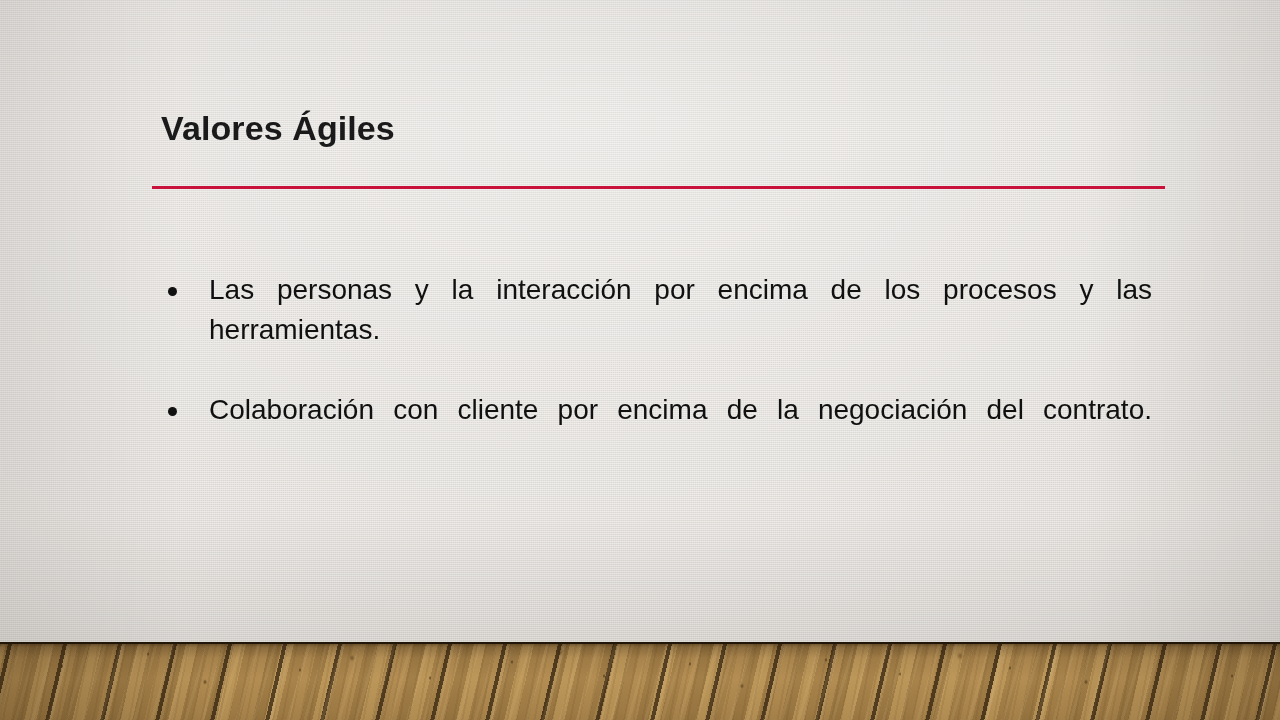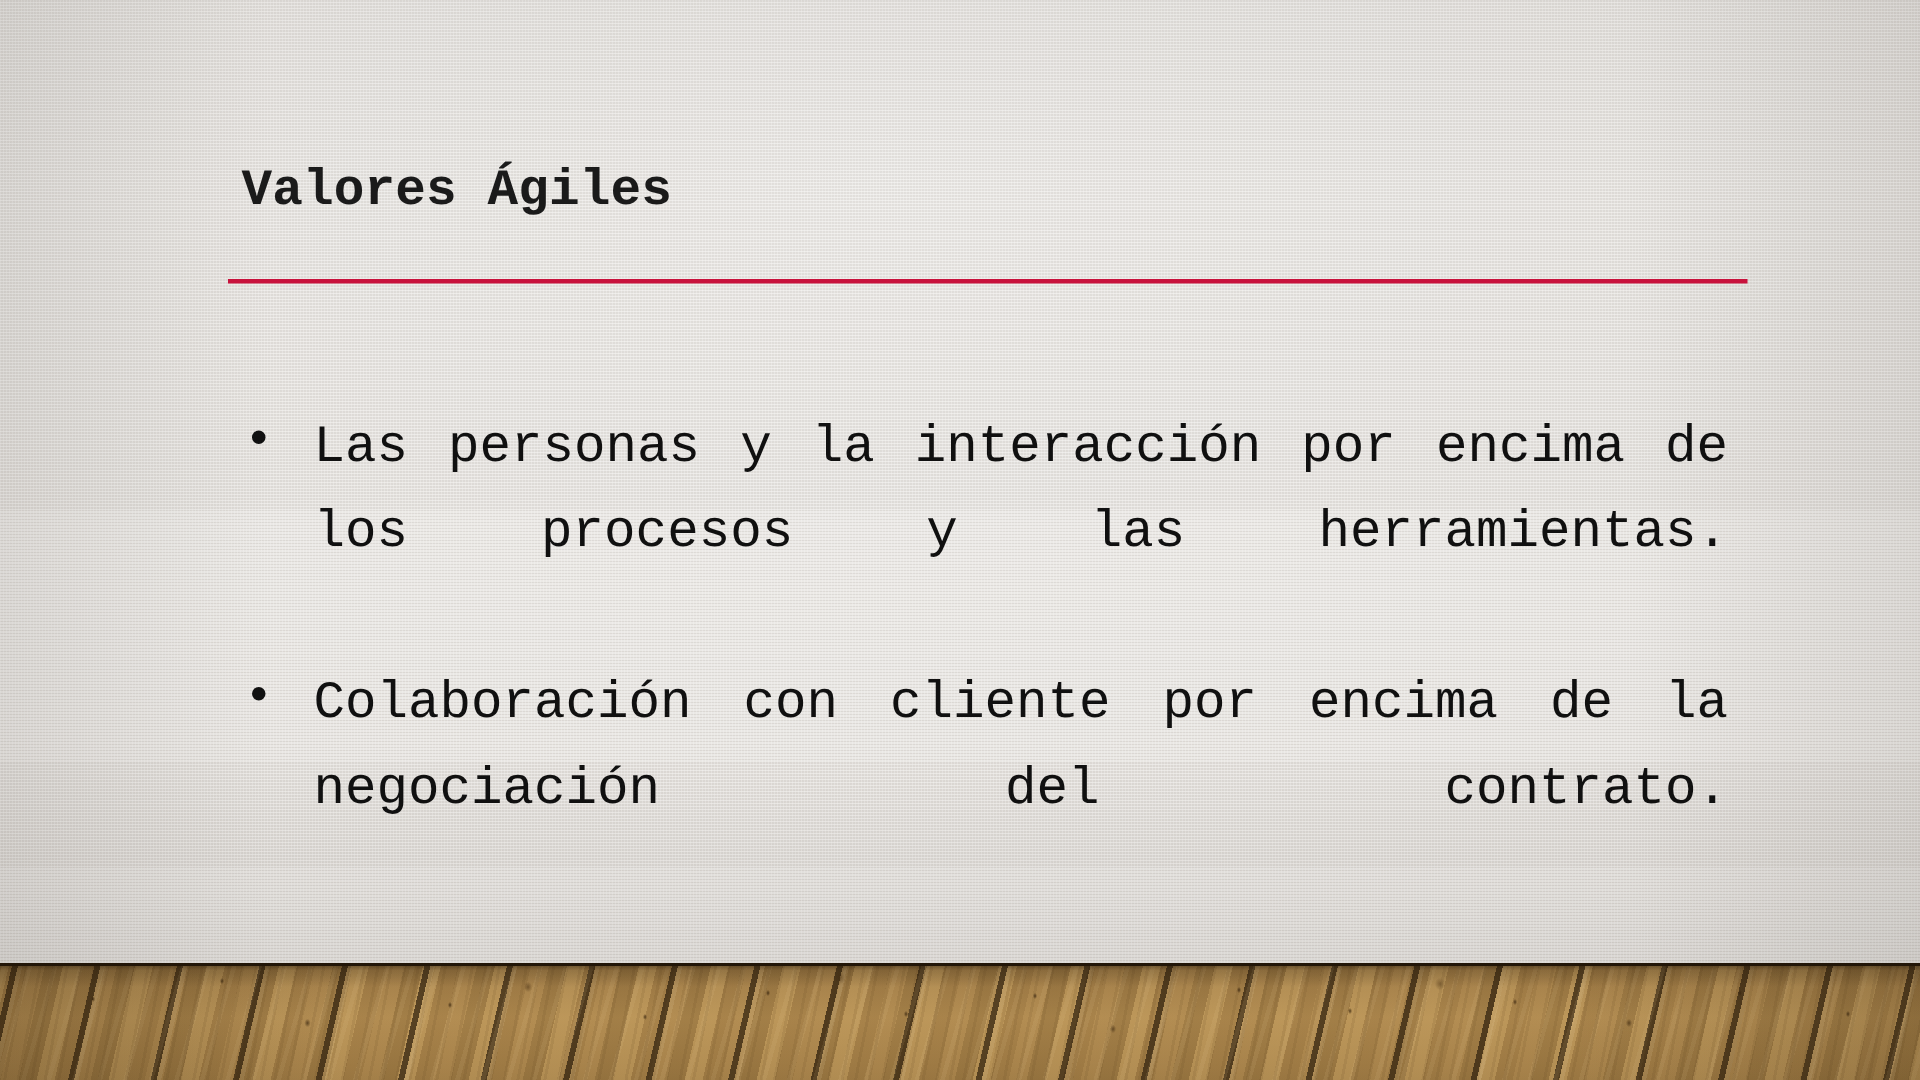--- a/index.html
+++ b/index.html
@@ -5,21 +5,21 @@
   html, body {
     margin: 0;
     padding: 0;
     background: #000;
   }
   #slide {
     position: relative;
     width: 1280px;
     height: 720px;
     overflow: hidden;
-    font-family: Liberation Mono, monospace;
+    font-family: Liberation Sans, sans-serif;
     background: #86efac;
   }
 
   
   .wall {
     position: absolute;
     left: 0; top: 0;
     width: 1280px;
     height: 642px;
     background:
@@ -177,22 +177,22 @@
   }
   .bullet-list {
     margin: 0;
     padding: 0;
     list-style: none;
     margin-top: 42px;
   }
   .bullet-item {
     position: relative;
     padding-left: 47px;
-    font-size: 35px;
-    line-height: 57px;
+    font-size: 28px;
+    line-height: 40px;
     text-align: justify;
     text-justify: inter-word;
     margin-bottom: 0;
   }
   .bullet-item .dot {
     position: absolute;
     left: 6px;
     top: 17px;
     width: 9px;
     height: 9px;

